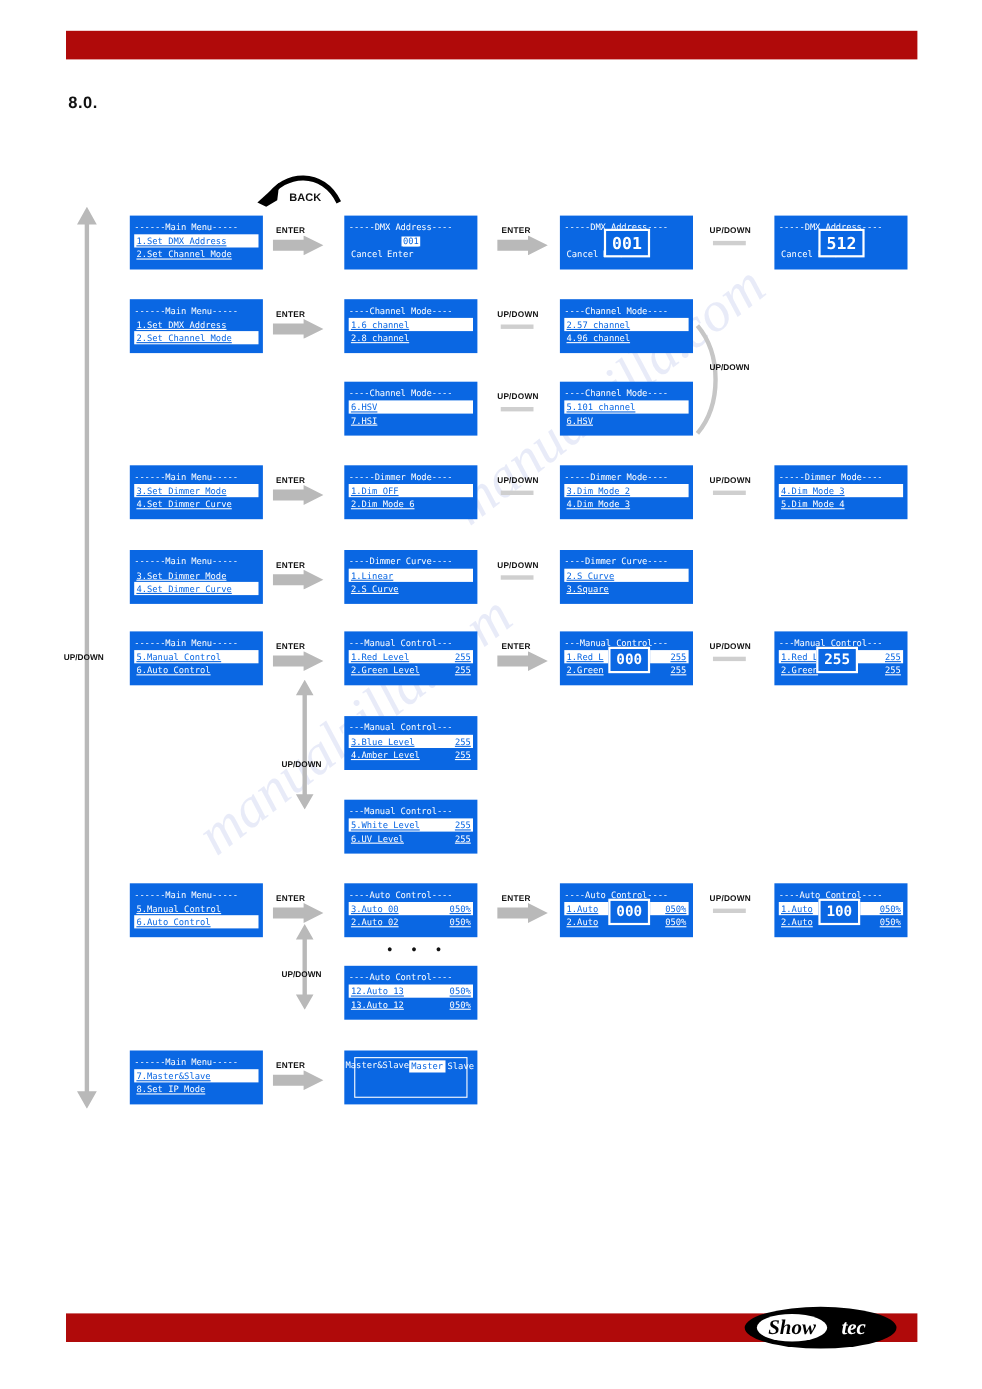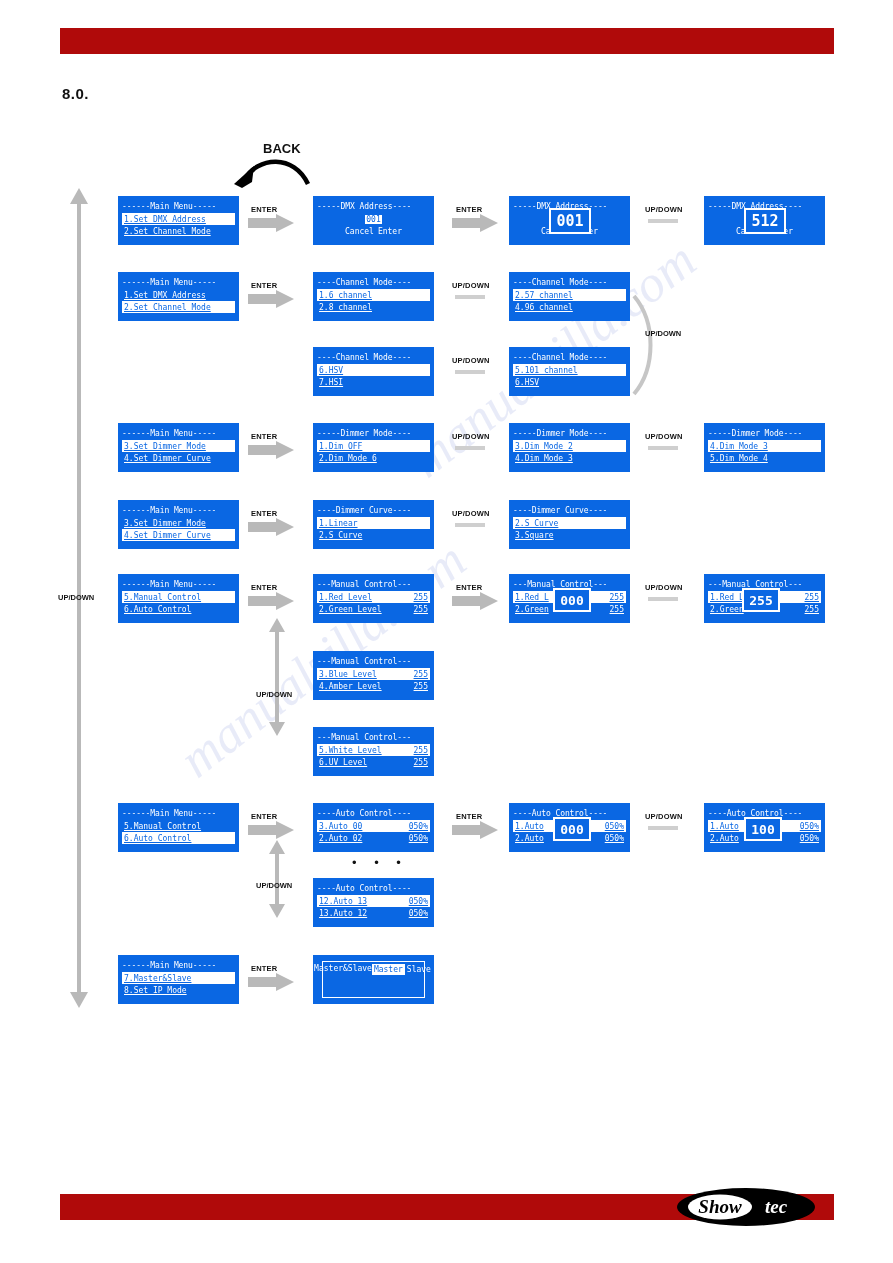--- a/index.html
+++ b/index.html
@@ -80,21 +80,21 @@
   .lcd .row.sel {
     background: #ffffff;
     color: #0a67e3;
   }
   .lcd .row .lbl { }
   .lcd .row .val { }
   .lcd .center { display: block; text-align: center; }
 
   
   .lcd .btnrow {
-    display: flex; justify-content: center;
+    display: flex; justify-content: flex-start;
     height: 12px; padding-top: 1px;
   }
   .lcd .btnrow .b { padding: 0 2px; }
   .lcd .btnrow .b.sel { background:#fff; color:#0a67e3; }
 
   
   .inv-small {
     background: #ffffff; color: #0a67e3;
     padding: 0 1px;
   }
@@ -137,21 +137,21 @@
     color: #111; white-space: nowrap;
   }
 
   .dots {
     position: absolute;
     color: #111; font-size: 13px; letter-spacing: 7px;
   }
 
   .back-label {
     position: absolute;
-    font-size: 13px; font-weight: bold; color: #111;
+    font-size: 10px; font-weight: bold; color: #111; margin-top: 34px;
   }
 </style>
 </head>
 <body>
 
 <div class="top-bar"></div>
 
 <div class="section-no">8.0.</div>
 
 <div class="watermark">

